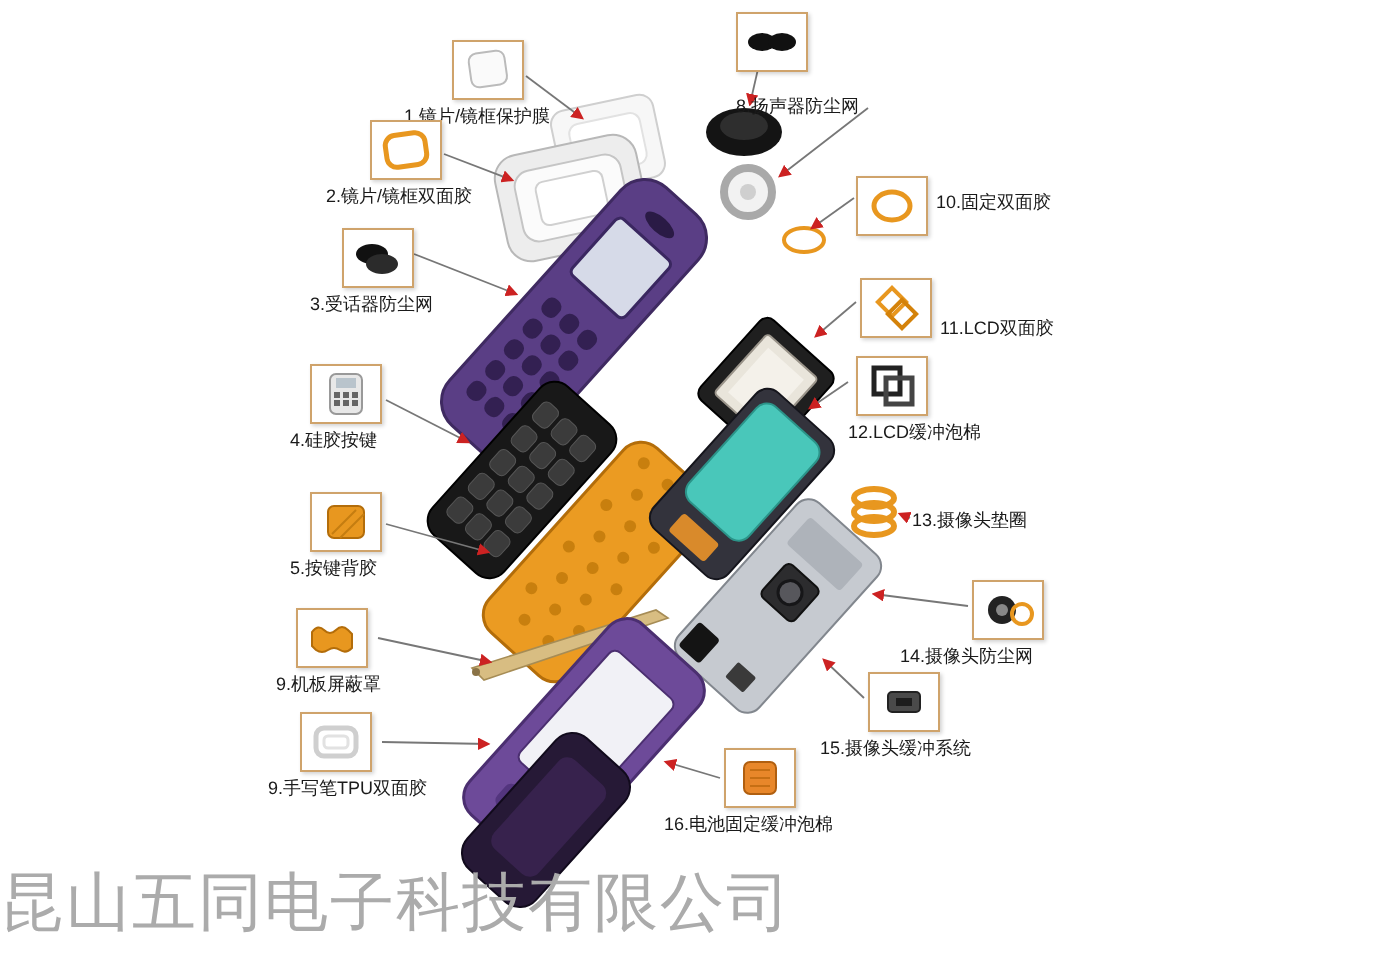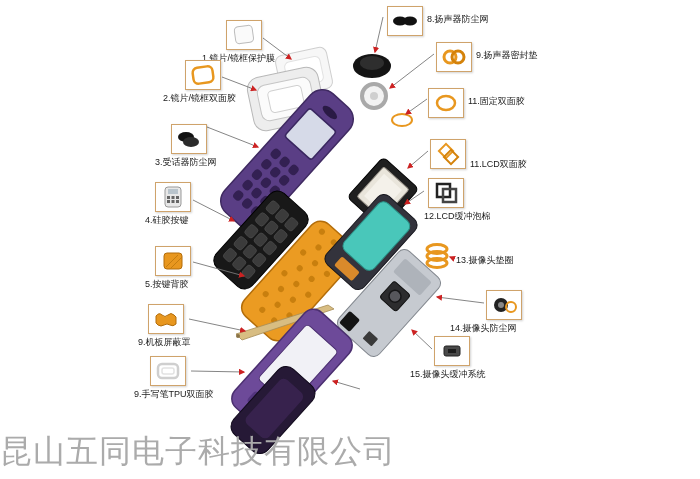--- a/index.html
+++ b/index.html
@@ -193,21 +193,21 @@
 
   <div class="label col" style="left:163px;top:60px;">
     <div class="thumb" style="margin-left:22px;">
       <svg width="30" height="24">
           <rect x="5" y="4" width="20" height="16" rx="5" fill="none" stroke="#e8971f" stroke-width="2.5" transform="rotate(-8 15 12)"></rect>
         </svg>
     </div>
     <span class="txt">2.镜片/镜框双面胶</span>
   </div>
 
-  <div class="label col" style="left:155px;top:124px;">
+  <div class="label col" style="left:155px;top:114px;">
     <div class="thumb" style="margin-left:16px;">
       <svg width="30" height="24">
           <ellipse cx="12" cy="10" rx="8" ry="5" fill="#111"></ellipse>
           <ellipse cx="17" cy="15" rx="8" ry="5" fill="#2b2b2b"></ellipse>
         </svg>
     </div>
     <span class="txt">3.受话器防尘网</span>
   </div>
 
   <div class="label col" style="left:145px;top:182px;">
@@ -250,47 +250,38 @@
   <div class="label col" style="left:134px;top:356px;">
     <div class="thumb" style="margin-left:16px;">
       <svg width="30" height="24">
           <rect x="5" y="5" width="20" height="14" rx="4" fill="none" stroke="#cfcfcf" stroke-width="2.5"></rect>
           <rect x="9" y="9" width="12" height="6" rx="2" fill="none" stroke="#e2e2e2" stroke-width="1.5"></rect>
         </svg>
     </div>
     <span class="txt">9.手写笔TPU双面胶</span>
   </div>
 
-  <div class="label row" style="left:387px;top:6px;">
+  <div class="label row" style="left:368px;top:6px;flex-direction:column;">
     <div class="thumb">
       <svg width="30" height="24">
           <ellipse cx="10" cy="12" rx="7" ry="4.5" fill="#111"></ellipse>
           <ellipse cx="20" cy="12" rx="7" ry="4.5" fill="#111"></ellipse>
         </svg>
     </div>
     <span class="txt">8.扬声器防尘网</span>
   </div>
 
-  <div class="label row" style="left:436px;top:42px;">
-    <div class="thumb">
-      <svg width="30" height="24">
-          <circle cx="11" cy="12" r="6" fill="none" stroke="#e8971f" stroke-width="3"></circle>
-          <circle cx="19" cy="12" r="6" fill="none" stroke="#d4820a" stroke-width="3"></circle>
-        </svg>
-    </div>
-    <span class="txt">9.扬声器密封垫</span>
-  </div>
 
   <div class="label row" style="left:428px;top:88px;">
     <div class="thumb">
       <svg width="30" height="24">
           <ellipse cx="15" cy="12" rx="9" ry="7" fill="none" stroke="#e8971f" stroke-width="2.5"></ellipse>
         </svg>
     </div>
-    <span class="txt">11.固定双面胶</span>
+    <span class="txt">10.固定双面胶</span>
   </div>
 
   <div class="label row" style="left:430px;top:139px;align-items:flex-end;">
     <div class="thumb">
       <svg width="30" height="24">
           <rect x="8" y="4" width="10" height="10" fill="none" stroke="#e8971f" stroke-width="2" transform="rotate(45 13 9)"></rect>
           <rect x="13" y="10" width="10" height="10" fill="none" stroke="#d4820a" stroke-width="2" transform="rotate(45 18 15)"></rect>
         </svg>
     </div>
     <span class="txt">11.LCD双面胶</span>
@@ -324,16 +315,25 @@
   <div class="label col" style="left:410px;top:336px;">
     <div class="thumb" style="margin-left:24px;">
       <svg width="30" height="24">
           <rect x="7" y="7" width="16" height="10" rx="2" fill="#4a4a4a" stroke="#222"></rect>
           <rect x="11" y="10" width="8" height="4" fill="#1d1d1d"></rect>
         </svg>
     </div>
     <span class="txt">15.摄像头缓冲系统</span>
   </div>
 
+  <div class="label col" style="left:332px;top:374px;">
+    <div class="thumb" style="margin-left:30px;">
+      <svg width="30" height="24">
+          <rect x="7" y="4" width="16" height="16" rx="3" fill="#e8872a" stroke="#b05f10"></rect>
+          <path d="M10 8 h10 M10 12 h10 M10 16 h10" stroke="#c66f14" fill="none"></path>
+        </svg>
+    </div>
+    <span class="txt">16.电池固定缓冲泡棉</span>
+  </div>
 
   <div class="watermark">昆山五同电子科技有限公司</div>
 
 </div>
 
 </body></html>

